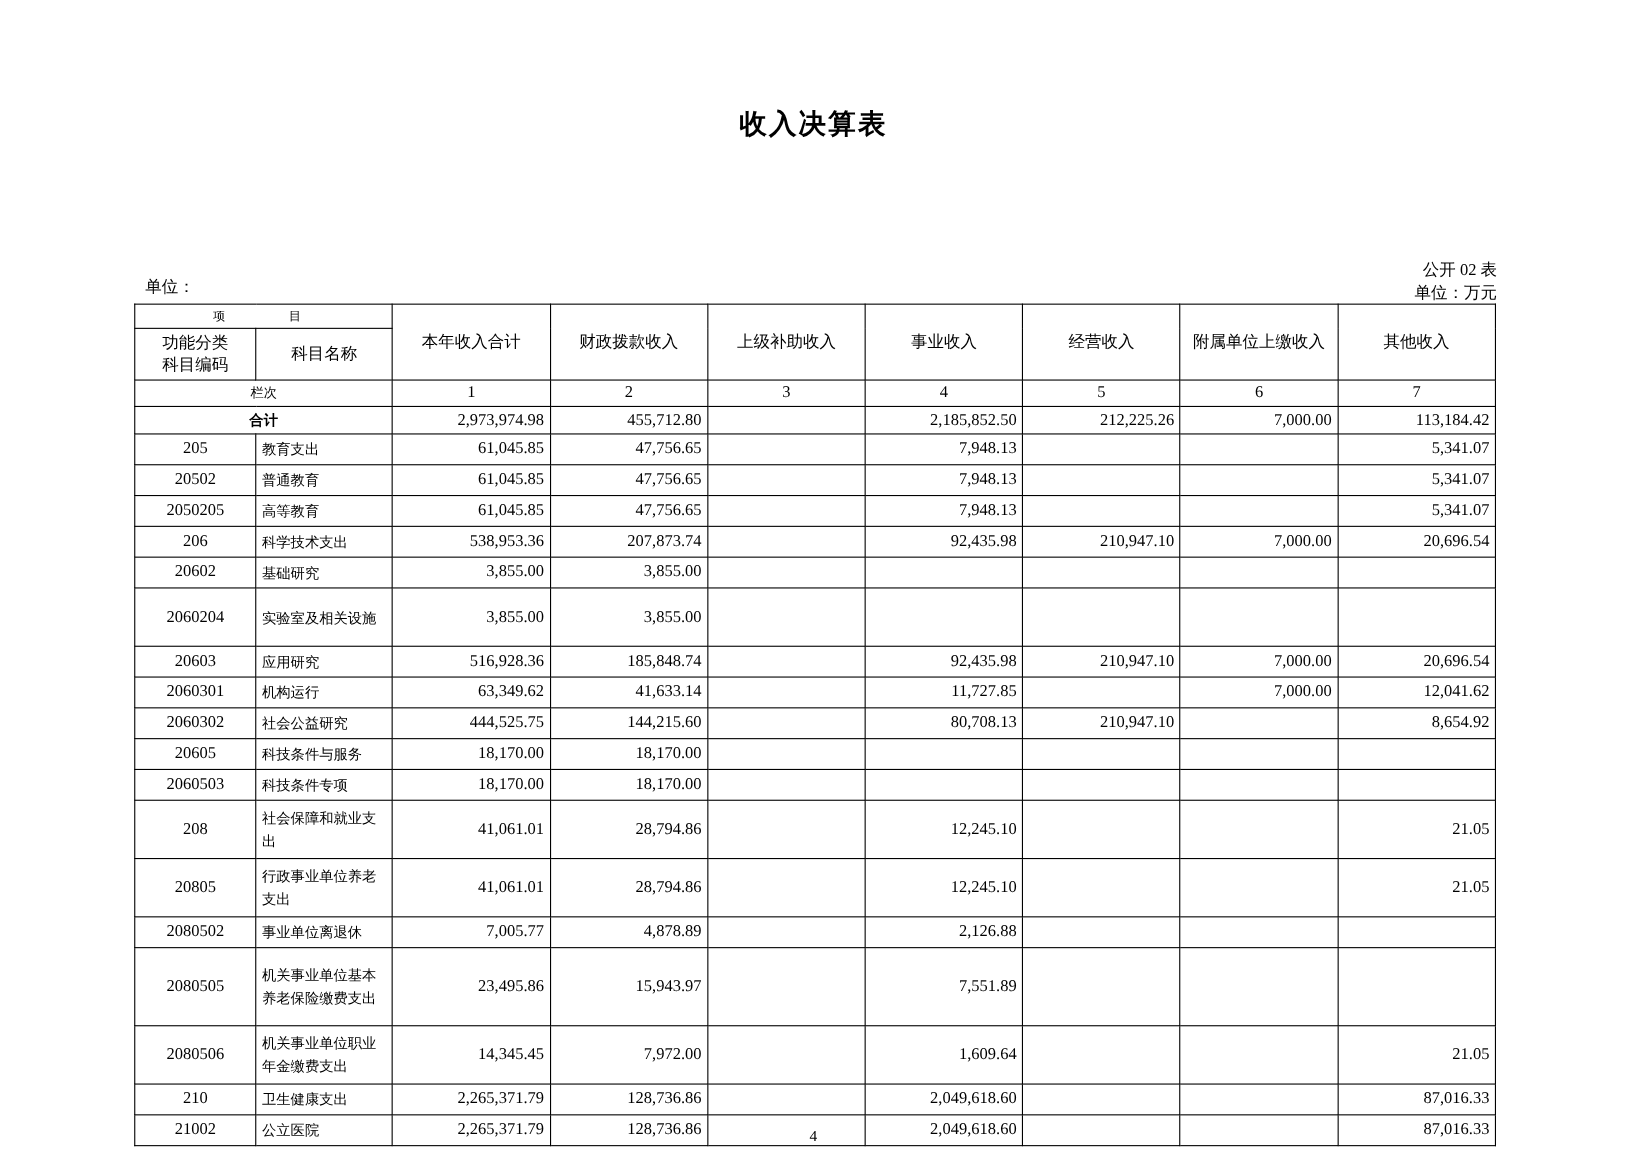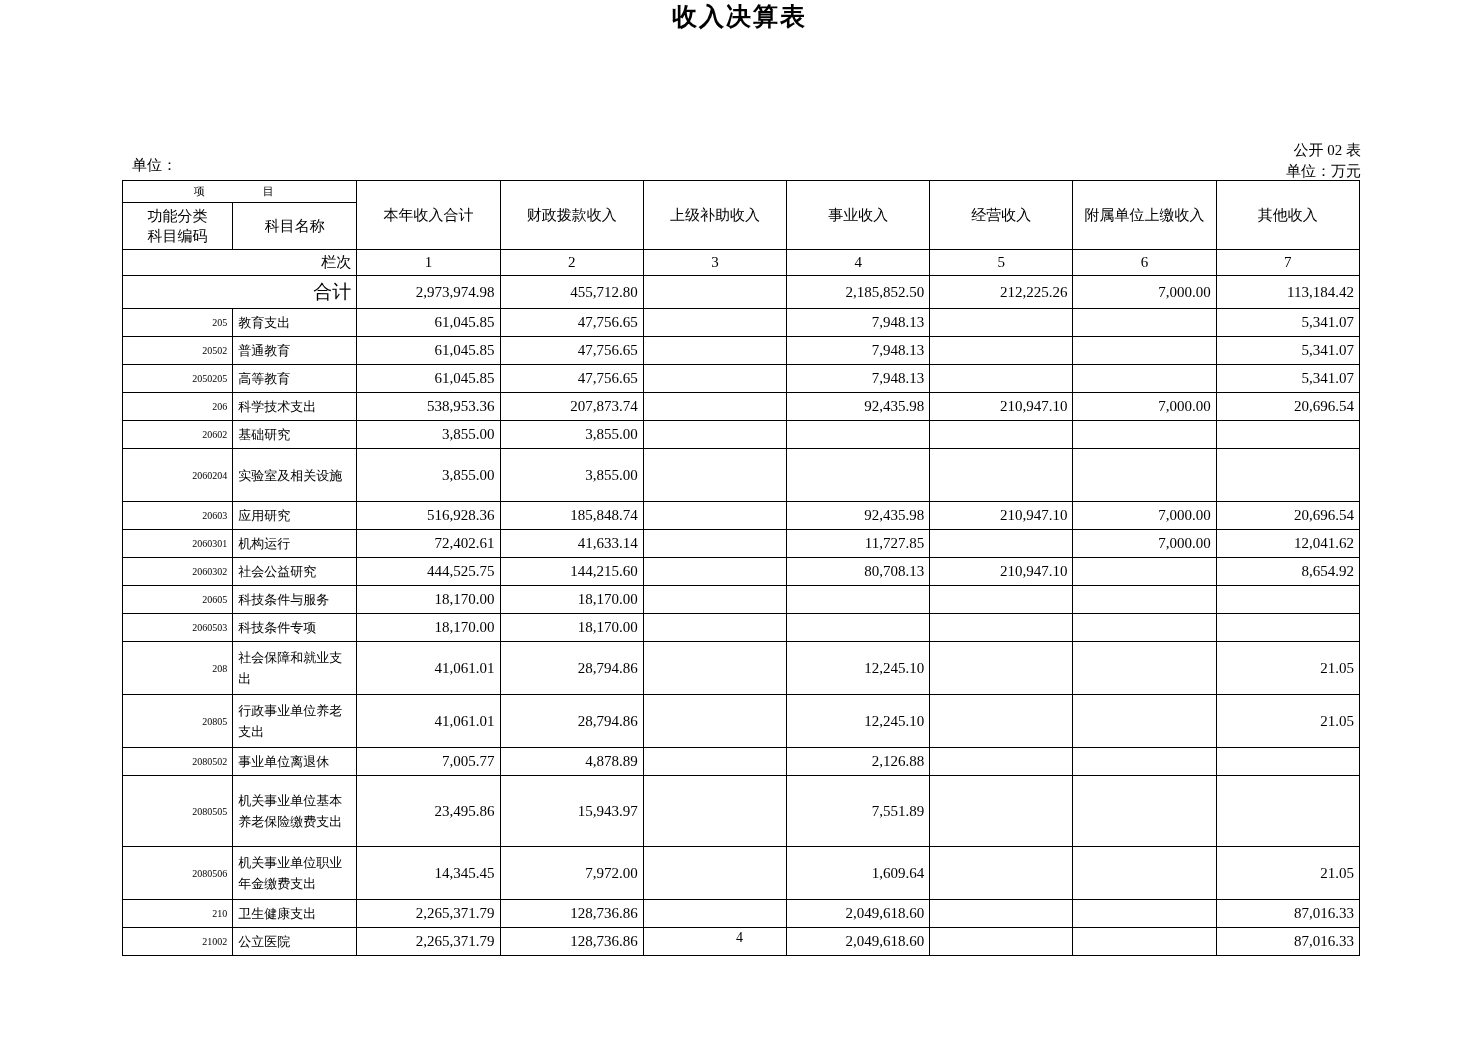--- a/index.html
+++ b/index.html
@@ -19,20 +19,21 @@
     position: relative;
     width: 1479px;
     height: 1045px;
     box-sizing: border-box;
   }
   .doc-title {
     text-align: center;
     font-size: 25px;
     font-weight: bold;
     letter-spacing: 2px;
+    margin-top: 96px;
     font-family: "Liberation Serif", "DejaVu Serif", serif;
   }
   .right-meta {
     position: absolute;
     right: 118px;
     top: 140px;
     text-align: right;
     font-size: 15px;
     line-height: 21px;
   }
@@ -74,31 +75,31 @@
   .sub-head {
     text-align: center;
     font-size: 15px;
     line-height: 20px;
   }
   .colnum {
     text-align: center;
     font-size: 15px;
   }
   .lanci {
-    text-align: right;
-    font-size: 15px;
+    text-align: center;
+    font-size: 12px;
   }
   .total-row td.label {
-    text-align: right;
-    font-weight: normal;
-    font-size: 19px;
+    text-align: center;
+    font-weight: bold;
+    font-size: 13px;
   }
   td.code {
-    text-align: right;
-    font-size: 10px;
+    text-align: center;
+    font-size: 15px;
     padding-left: 6px;
   }
   td.name {
     text-align: left;
     font-size: 13px;
     padding-left: 6px;
     line-height: 21px;
   }
   td.val {
     text-align: right;
@@ -254,21 +255,21 @@
             <td class="val">185,848.74</td>
             <td class="val"></td>
             <td class="val">92,435.98</td>
             <td class="val">210,947.10</td>
             <td class="val">7,000.00</td>
             <td class="val">20,696.54</td>
           </tr>
           <tr>
             <td class="code">2060301</td>
             <td class="name">机构运行</td>
-            <td class="val">72,402.61</td>
+            <td class="val">63,349.62</td>
             <td class="val">41,633.14</td>
             <td class="val"></td>
             <td class="val">11,727.85</td>
             <td class="val"></td>
             <td class="val">7,000.00</td>
             <td class="val">12,041.62</td>
           </tr>
           <tr>
             <td class="code">2060302</td>
             <td class="name">社会公益研究</td>

